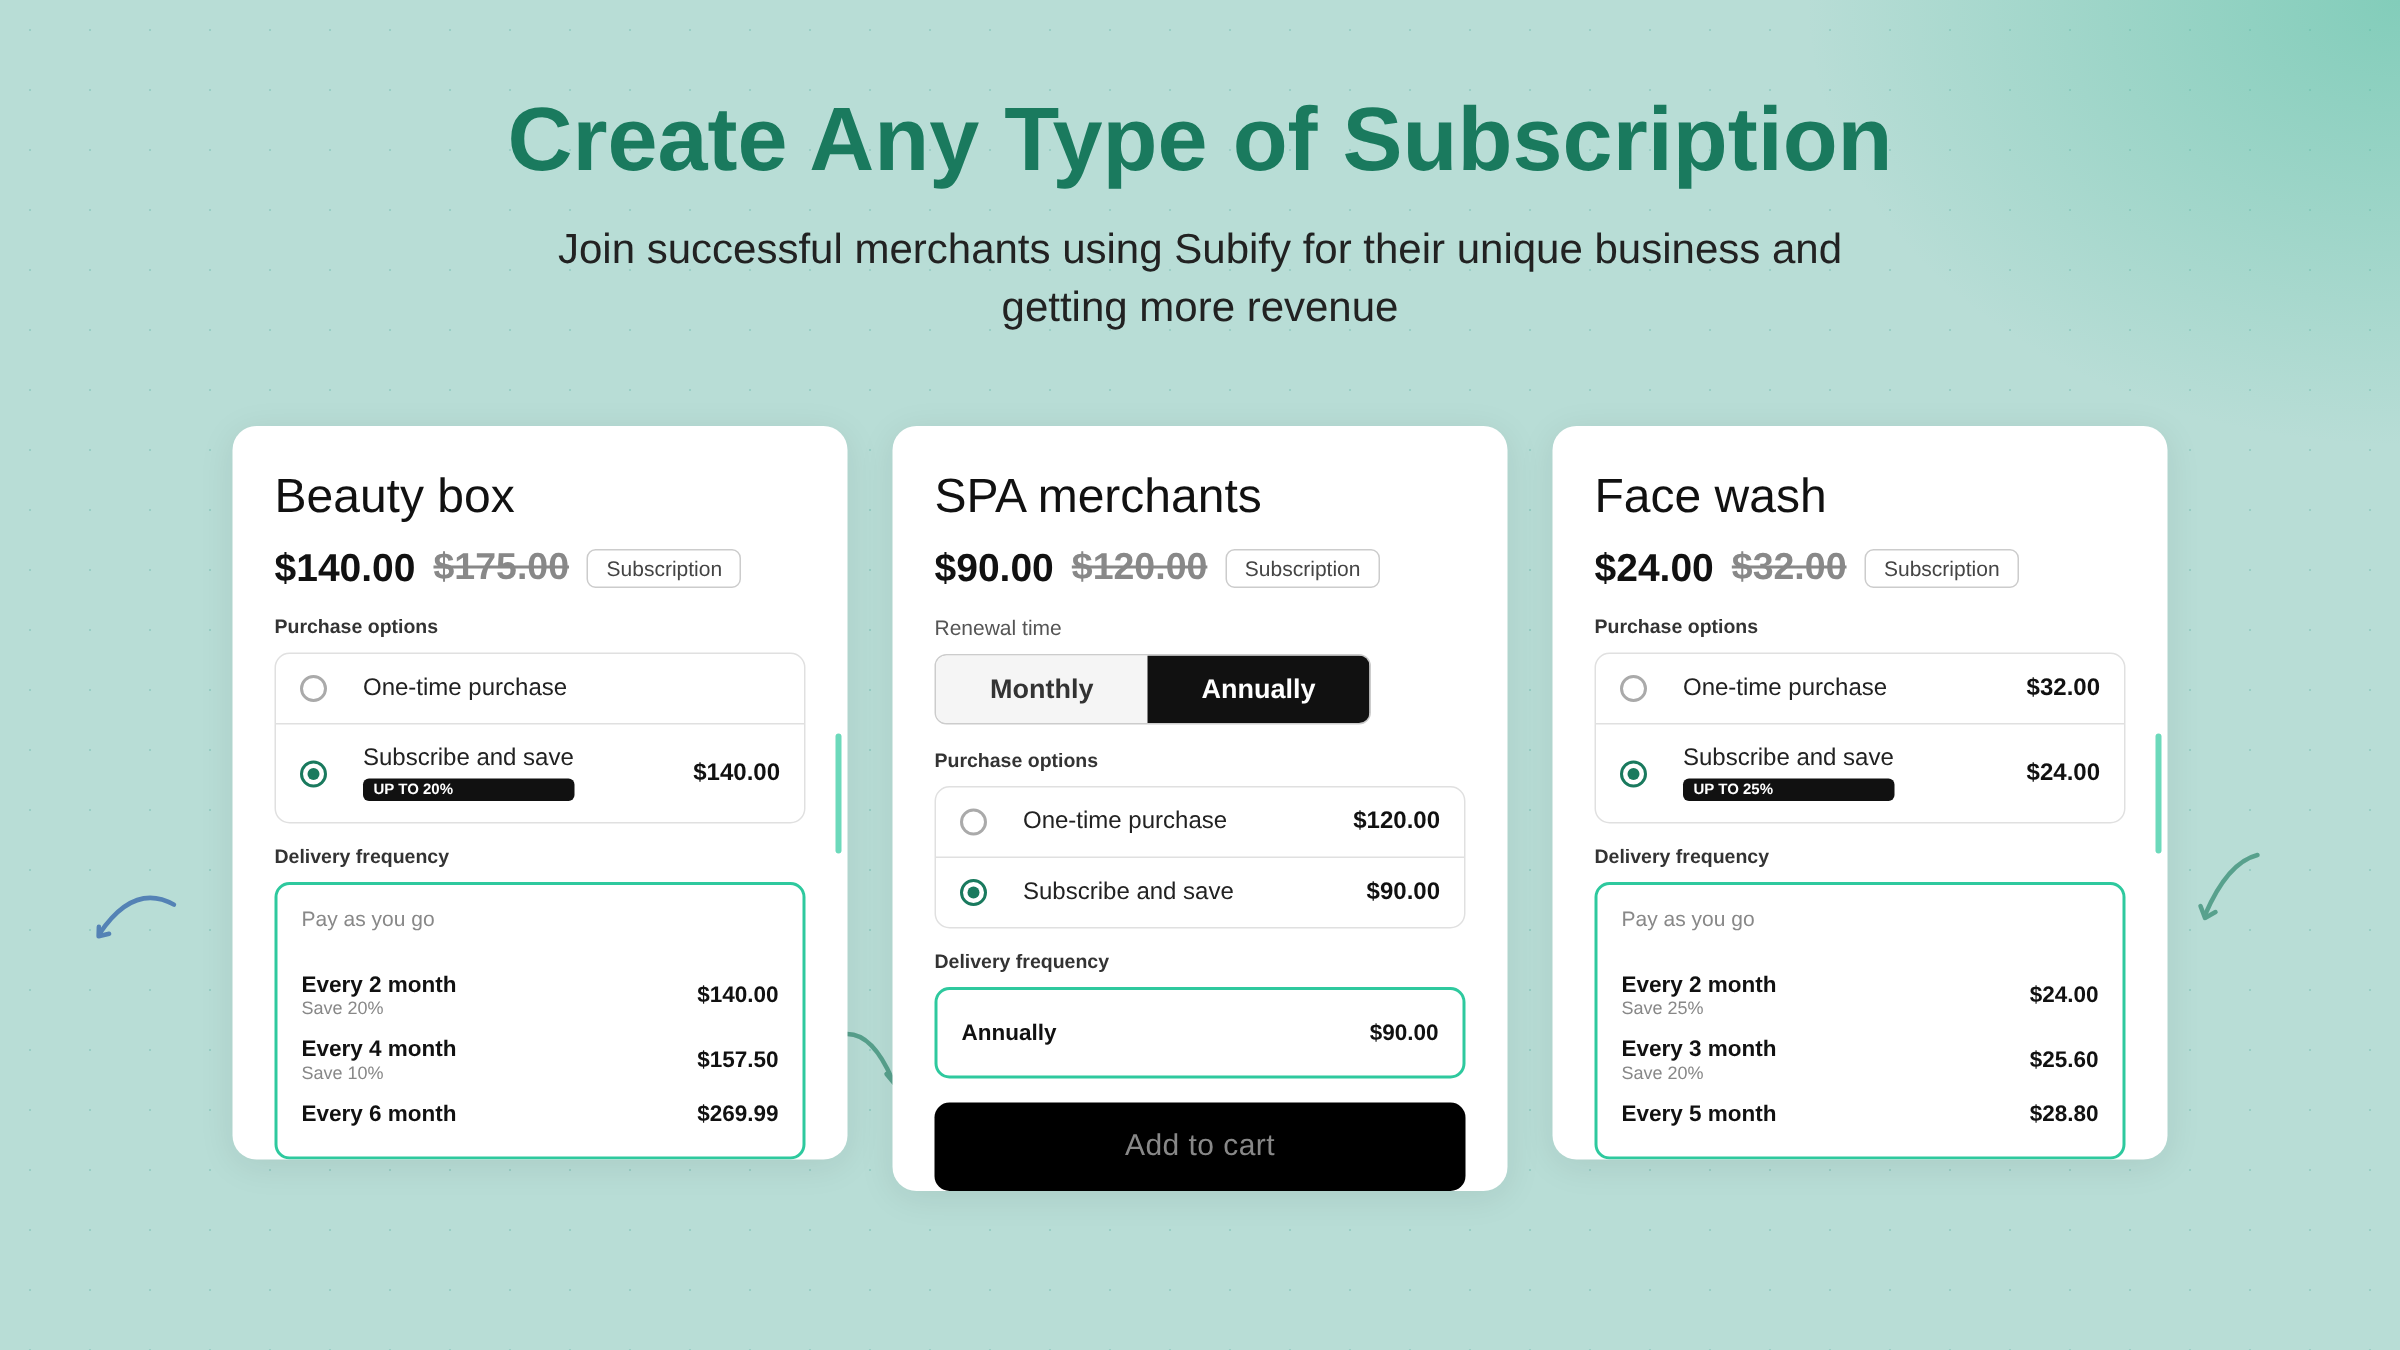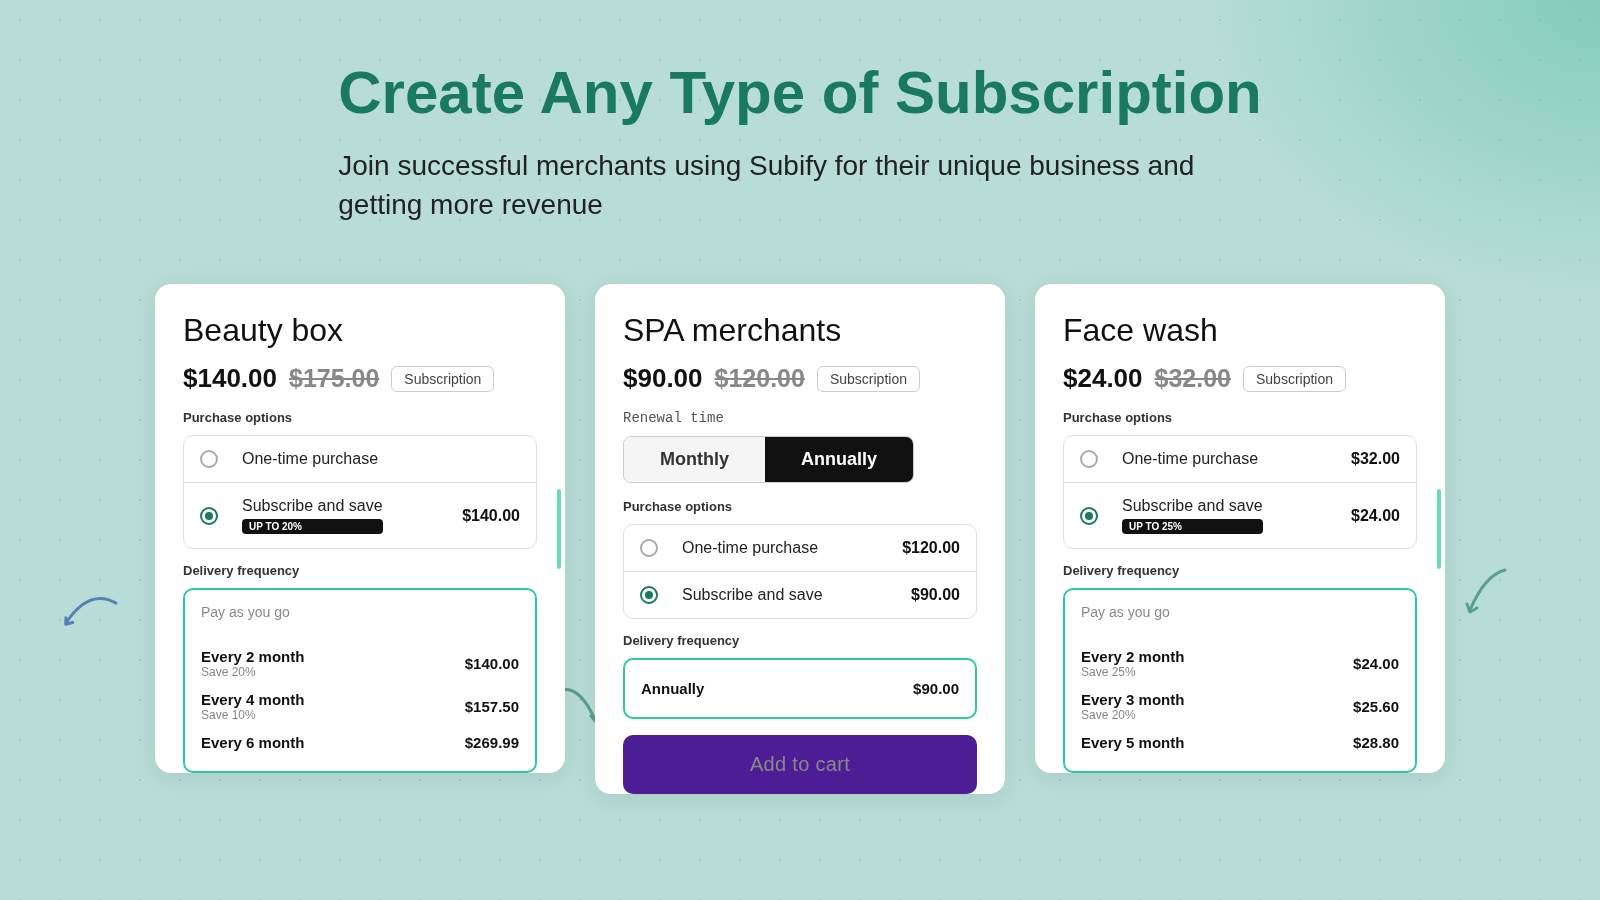--- a/index.html
+++ b/index.html
@@ -35,21 +35,21 @@
     .page-wrapper {
       position: relative;
       z-index: 1;
       display: flex;
       flex-direction: column;
       align-items: center;
       padding-top: 60px;
     }
 
     .header {
-      text-align: left;
+      text-align: center;
       margin-bottom: 40px;
     }
 
     .main-title {
       font-size: 60px;
       font-weight: 800;
       color: #1a7a5e;
       line-height: 1.1;
       margin-bottom: 20px;
     }
@@ -243,21 +243,20 @@
       font-size: 15px;
       font-weight: 700;
       color: #111;
     }
 
     
     .renewal-label {
       font-size: 14px;
       color: #555;
       margin-bottom: 10px;
-      font-family: Liberation Mono, monospace;
     }
 
     .toggle-row {
       display: flex;
       border: 1.5px solid #ccc;
       border-radius: 8px;
       overflow: hidden;
       margin-bottom: 16px;
       width: fit-content;
     }
@@ -272,21 +271,21 @@
       color: #333;
     }
 
     .toggle-btn.active {
       background: #111;
       color: #fff;
     }
 
     .add-to-cart-btn {
       width: 100%;
-      background: #4c1d95;
+      background: #000000;
       color: #888;
       border: none;
       border-radius: 10px;
       padding: 18px 0;
       font-size: 20px;
       font-weight: 500;
       margin-top: 16px;
       cursor: pointer;
       letter-spacing: 0.3px;
     }

